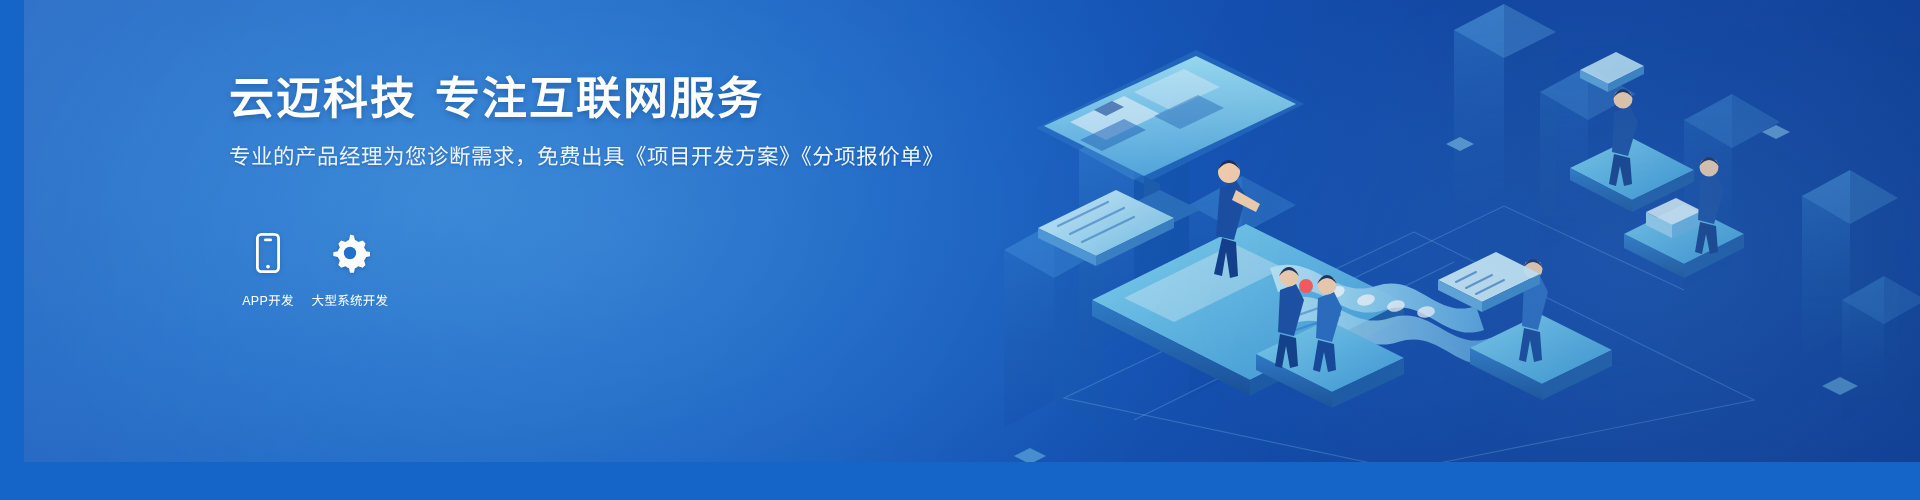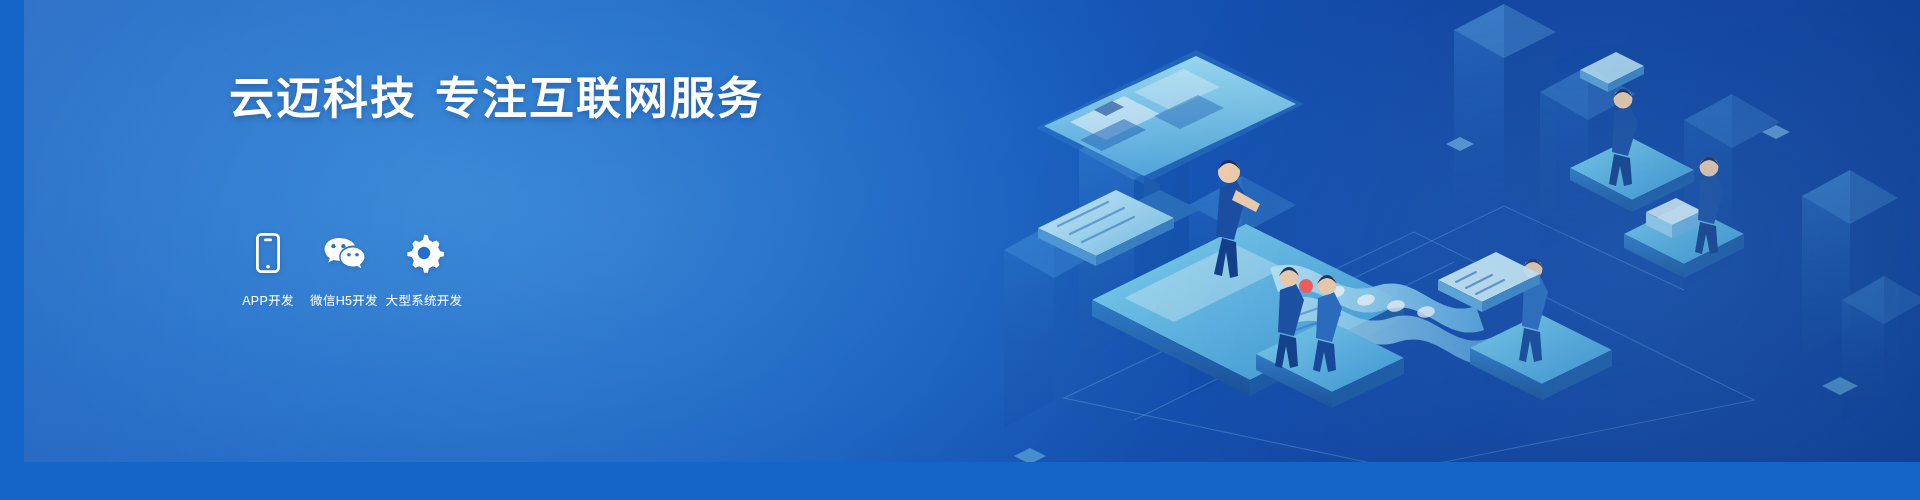--- a/index.html
+++ b/index.html
@@ -291,49 +291,37 @@
     </svg>
   </div>
 
   <div class="sheen"></div>
   <div class="vign"></div>
 
   <div class="copy">
 
     <div class="title"><span>云迈科技</span><span class="gap"></span><span>专注互联网服务</span></div>
 
+    <div class="sub sub1">专业的产品经理为您诊断需求，免费出具《项目开发方案》《分项报价单》</div>
   </div>
 
   <div class="services">
 
     <div class="svc w1">
       <span class="glyph">
         <svg width="24" height="40" viewBox="0 0 24 40" xmlns="http://www.w3.org/2000/svg">
           <rect x="1.4" y="1.4" width="21.2" height="37.2" rx="4" ry="4" fill="none" stroke="#ffffff" stroke-width="2.8"></rect>
           <rect x="8" y="5.6" width="8" height="2.6" rx="1.3" fill="#ffffff"></rect>
           <circle cx="12" cy="33.6" r="1.9" fill="#ffffff"></circle>
         </svg>
       </span>
       <span class="cap">APP开发</span>
     </div>
 
 
-    <div class="svc w3">
-      <span class="glyph">
-        <svg width="44" height="38" viewBox="0 0 44 38" xmlns="http://www.w3.org/2000/svg">
-          <path d="M16.5 4 C8.5 4 2.5 9.1 2.5 15.3 c0 3.6 2.1 6.8 5.3 8.9 l -1.6 4.6 l 5.3 -2.7 c1.6 .45 3.3 .7 5 .7 c.5 0 1 -.02 1.5 -.06 c-.5 -1.2 -.8 -2.5 -.8 -3.9 c0 -6.3 6.3 -11.4 14.1 -11.4 c.5 0 1 .02 1.5 .07 C31.6 7.5 24.8 4 16.5 4 Z" fill="#ffffff"></path>
-          <circle cx="11.4" cy="12.2" r="2.1" fill="#1f6fcb"></circle>
-          <circle cx="21.4" cy="12.2" r="2.1" fill="#1f6fcb"></circle>
-          <path d="M30.8 13.6 C24 13.6 18.6 17.9 18.6 23.1 c0 5.2 5.4 9.5 12.2 9.5 c1.4 0 2.8 -.2 4.1 -.6 l 4.4 2.3 l -1.3 -3.9 c2.7 -1.8 4.5 -4.4 4.5 -7.3 c0 -5.2 -5.5 -9.5 -11.7 -9.5 Z" fill="#ffffff"></path>
-          <circle cx="27" cy="20.8" r="1.8" fill="#1f6fcb"></circle>
-          <circle cx="35" cy="20.8" r="1.8" fill="#1f6fcb"></circle>
-        </svg>
-      </span>
-      <span class="cap">微信H5开发</span>
-    </div>
 
 
     <div class="svc w5">
       <span class="glyph">
         <svg width="40" height="40" viewBox="0 0 40 40" xmlns="http://www.w3.org/2000/svg">
           <path d="M20 1.5 l3.9 1.0 l1.0 4.5 a13 13 0 0 1 3.4 2.0 l4.4 -1.4 l2.8 2.8 l-1.4 4.4 a13 13 0 0 1 2.0 3.4 l4.5 1.0 v3.9 l-4.5 1.0 a13 13 0 0 1 -2.0 3.4 l1.4 4.4 l-2.8 2.8 l-4.4 -1.4 a13 13 0 0 1 -3.4 2.0 l-1.0 4.5 h-3.9 l-1.0 -4.5 a13 13 0 0 1 -3.4 -2.0 l-4.4 1.4 l-2.8 -2.8 l1.4 -4.4 a13 13 0 0 1 -2.0 -3.4 l-4.5 -1.0 v-3.9 l4.5 -1.0 a13 13 0 0 1 2.0 -3.4 l-1.4 -4.4 l2.8 -2.8 l4.4 1.4 a13 13 0 0 1 3.4 -2.0 l1.0 -4.5 Z" fill="#ffffff"></path>
           <circle cx="20" cy="20" r="6.2" fill="#1f6fcb"></circle>
         </svg>
       </span>
       <span class="cap">大型系统开发</span>

